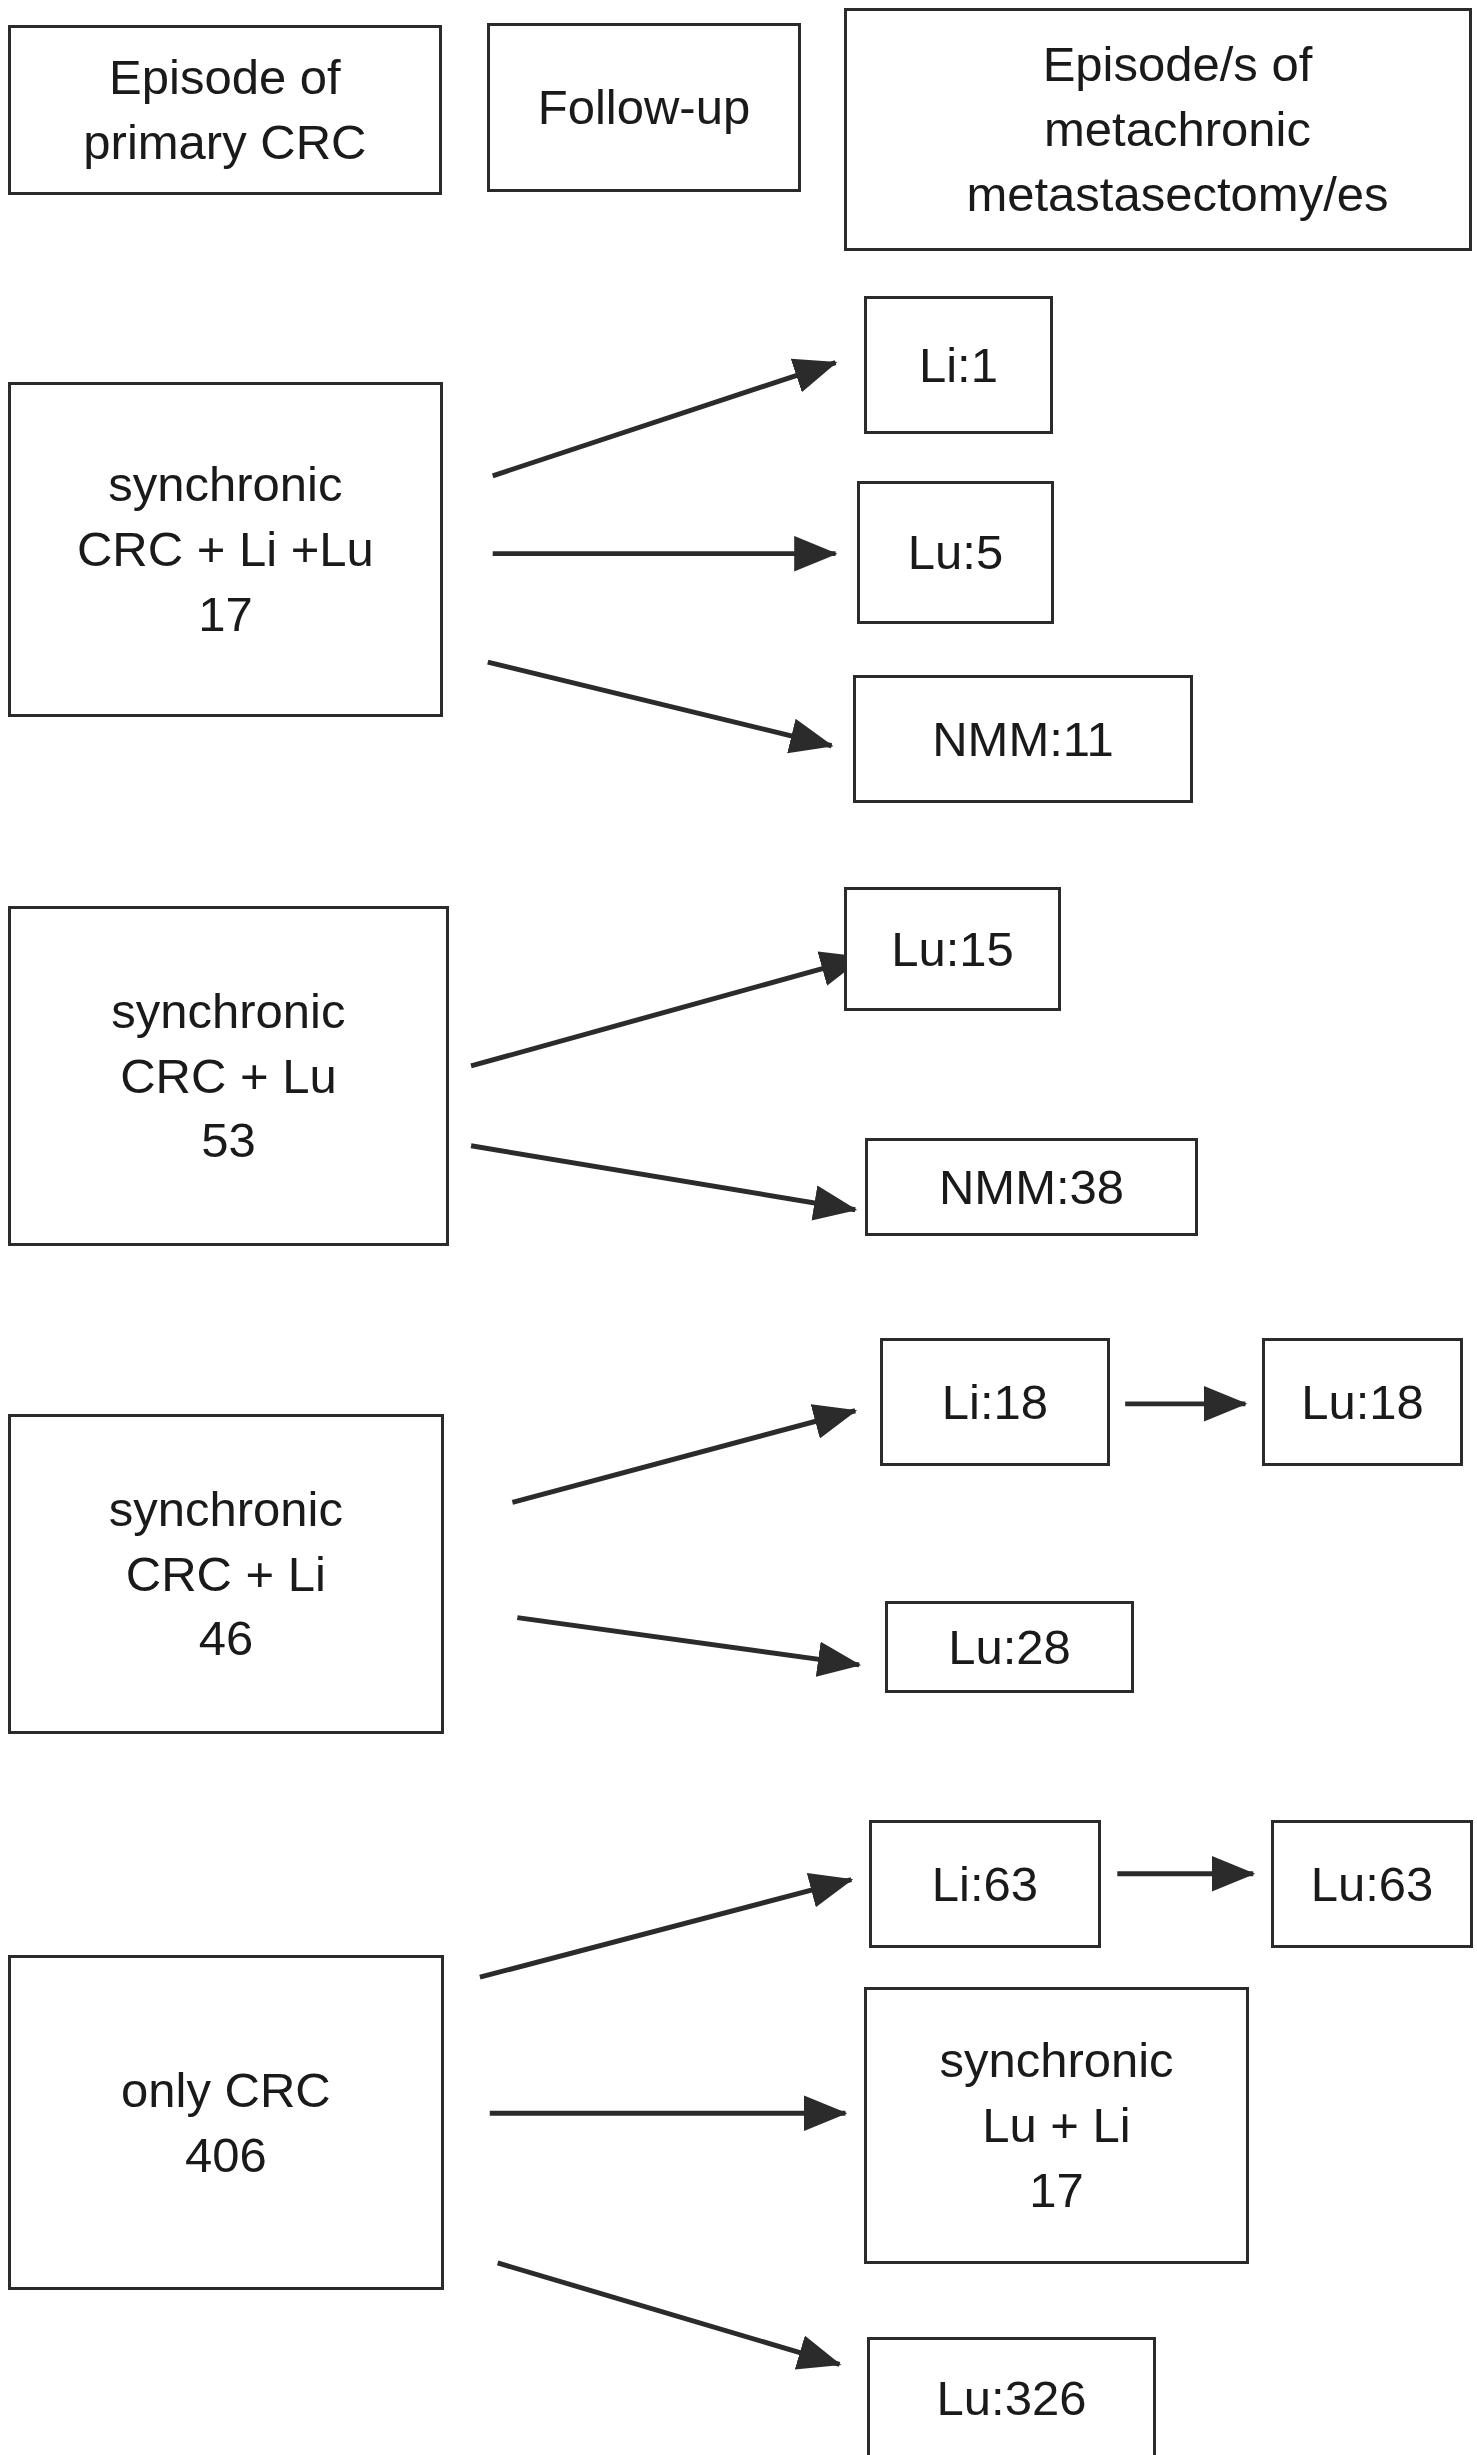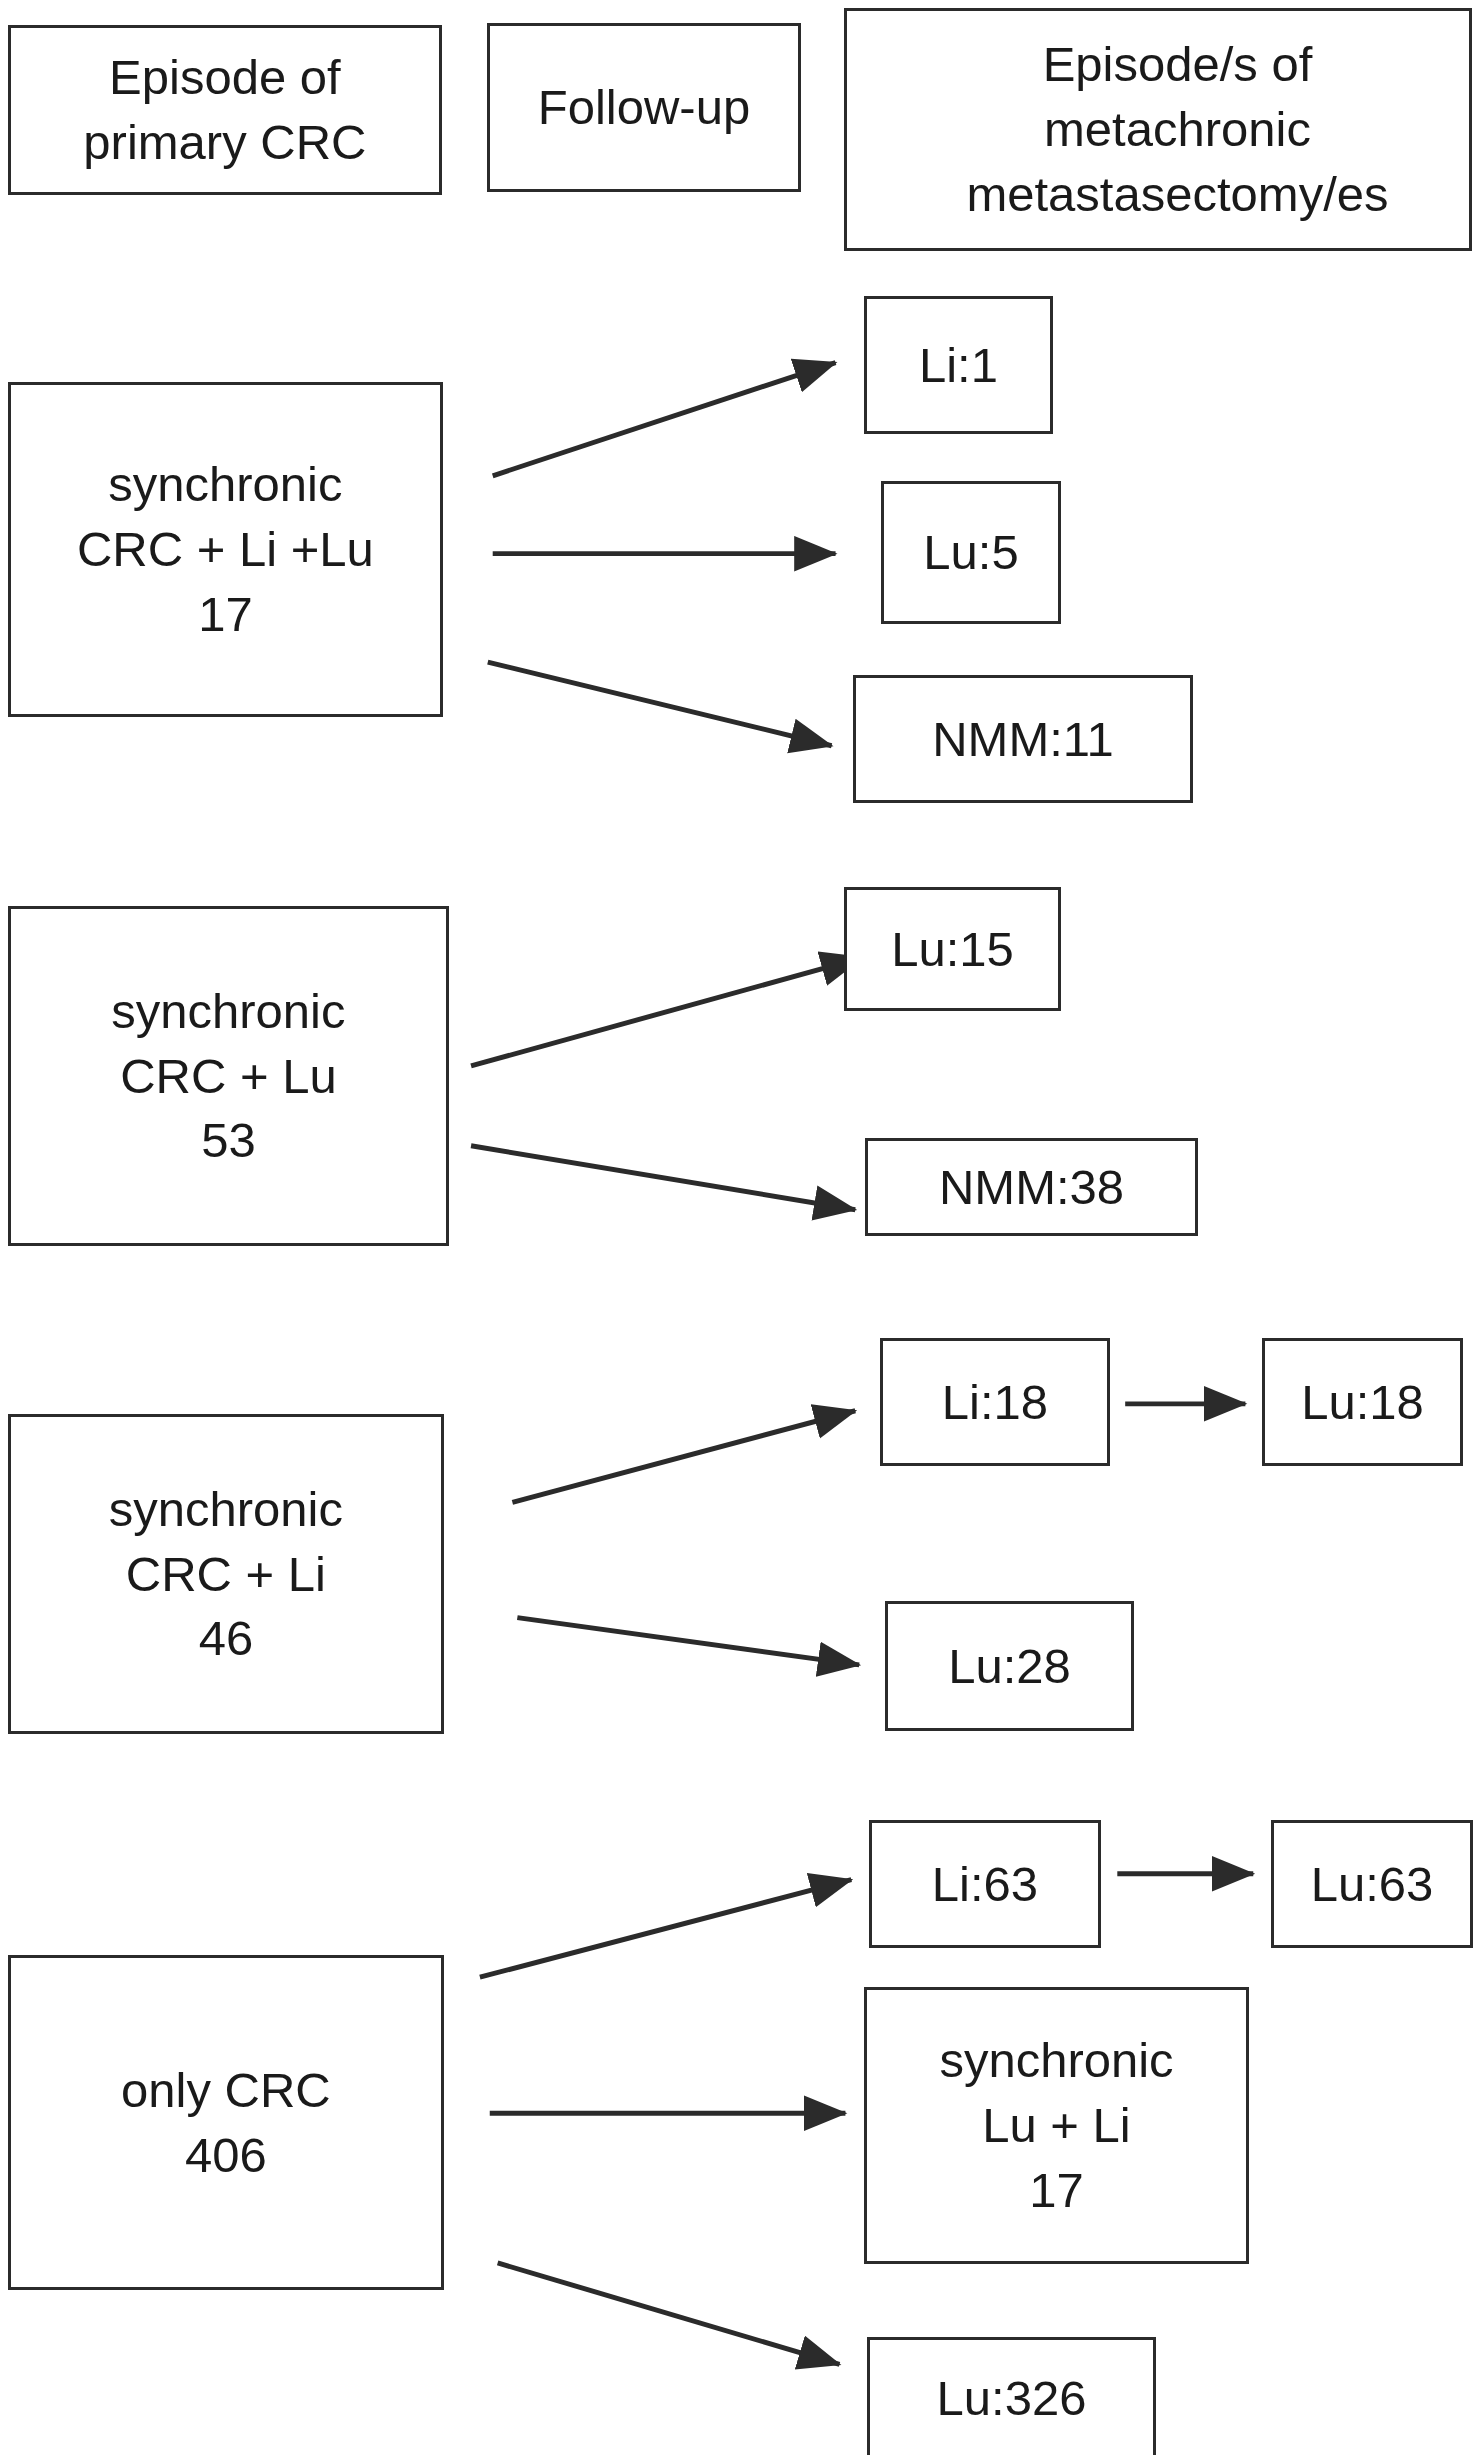--- a/index.html
+++ b/index.html
@@ -32,29 +32,29 @@
     position:absolute;
     left:0;top:0;
     width:1478px;height:2456px;
   }
   
   .n-header-primary     {left:7.9px;   top:24.6px;   width:434px; height:170px;}
   .n-header-followup    {left:487px; top:22.7px;   width:314px; height:169px;}
   .n-header-metachronic {left:844px; top:7.9px;    width:628px; height:243px;padding-left:39px;}
   .n-row1-source        {left:7.9px;   top:382px;  width:435px; height:335px;}
   .n-row1-li1           {left:864px; top:296px;  width:189px; height:138px;}
-  .n-row1-lu5           {left:857px; top:481px;  width:180px; height:143px;margin-left:24px;}
+  .n-row1-lu5           {left:857px; top:481px;  width:197px; height:143px;}
   .n-row1-nmm11         {left:853px; top:675px;  width:340px; height:128px;}
   .n-row2-source        {left:7.9px;   top:906px;  width:441px; height:340px;}
   .n-row2-lu15          {left:844px; top:887px;  width:217px; height:124px;}
   .n-row2-nmm38         {left:865px; top:1138px; width:333px; height:98px;}
   .n-row3-source        {left:7.9px;   top:1414px; width:436px; height:320px;}
   .n-row3-li18          {left:880px; top:1338px; width:230px; height:128px;}
   .n-row3-lu18          {left:1262px;top:1338px; width:201px; height:128px;}
-  .n-row3-lu28          {left:885px; top:1601px; width:249px; height:130px;}
+  .n-row3-lu28          {left:885px; top:1601px; width:249px; height:92px;}
   .n-row4-source        {left:7.9px;   top:1955px; width:436px; height:335px;}
   .n-row4-li63          {left:869px; top:1820px; width:232px; height:128px;}
   .n-row4-lu63          {left:1271px;top:1820px; width:202px; height:128px;}
   .n-row4-syn           {left:864px; top:1987px; width:385px; height:277px;}
   .n-row4-lu326         {left:867px; top:2325px; width:289px; height:123px;margin-top:12px;}
 </style>
 </head>
 <body>
 
 <div class="canvas">

